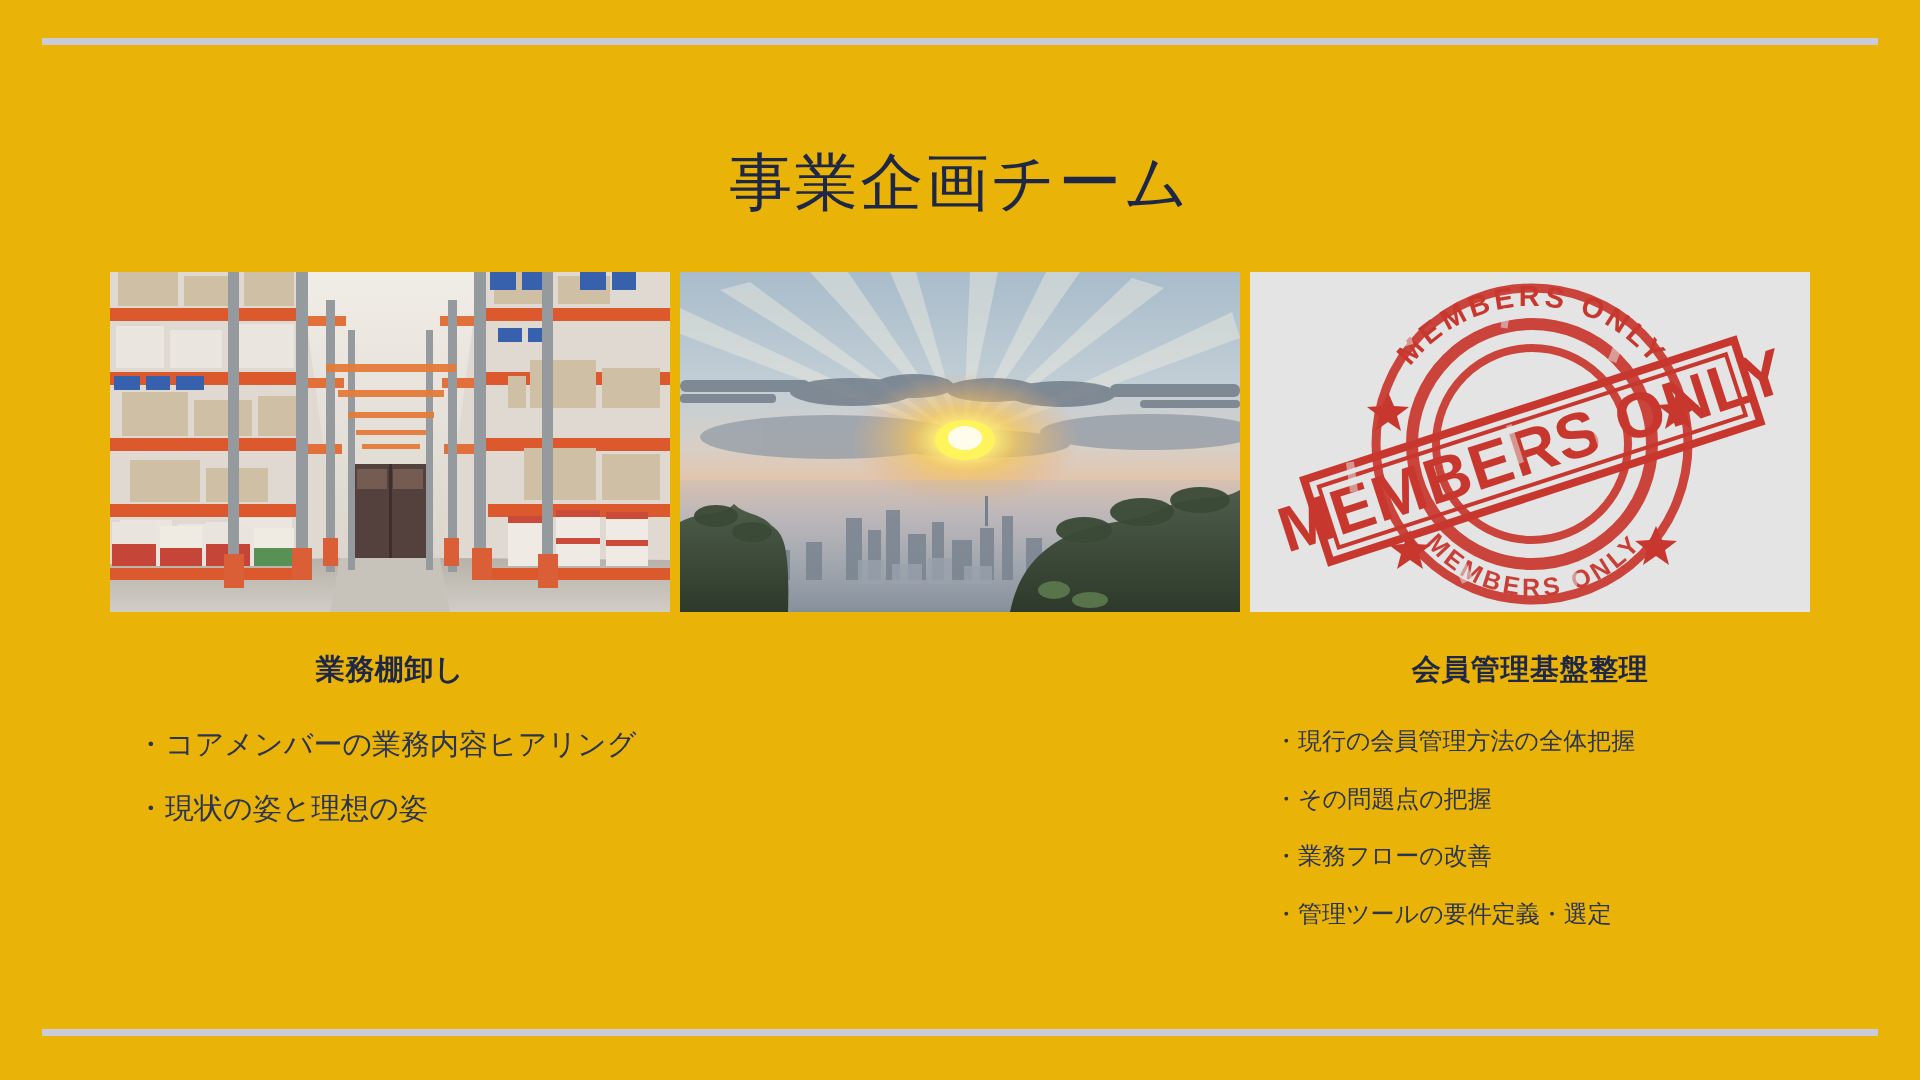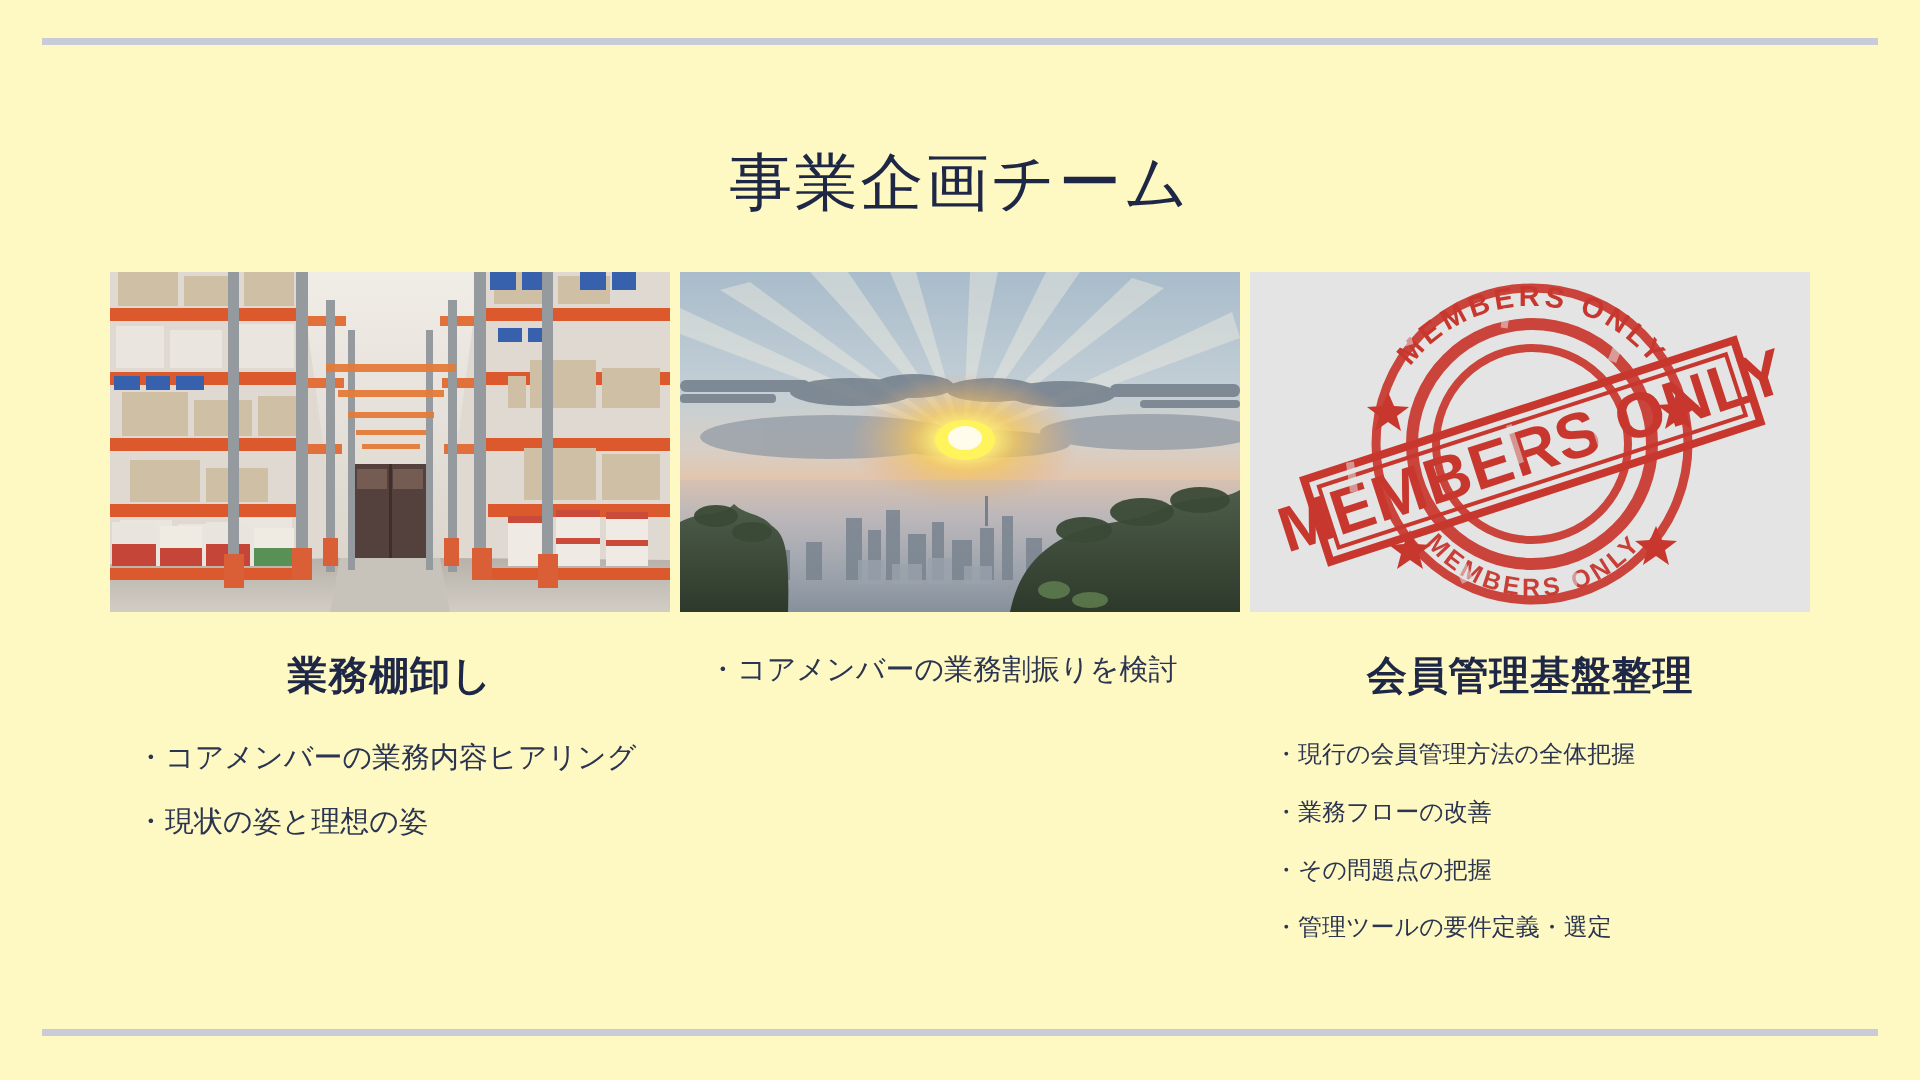--- a/index.html
+++ b/index.html
@@ -12,21 +12,21 @@
     width: 1920px;
     height: 1080px;
     overflow: hidden;
     font-family: "Liberation Sans", "DejaVu Sans", sans-serif;
     position: relative;
   }
 
   .slide {
     position: absolute;
     inset: 0;
-    background: #fef9c3;
+    background: #eab308;
   }
 
   
   .rule {
     position: absolute;
     left: 42px;
     right: 42px;
     height: 7px;
     background: #c9ccd8;
   }
@@ -72,21 +72,21 @@
     overflow: hidden;
     position: relative;
     background: #e8e8e8;
   }
   .thumb svg { display: block; width: 100%; height: 100%; }
 
   .col-heading {
     margin-top: 40px;
     text-align: center;
     font-family: "Liberation Serif", "DejaVu Serif", serif;
-    font-size: 40px;
+    font-size: 29px;
     font-weight: 700;
     color: #1e2746;
     letter-spacing: 0.02em;
     line-height: 1.2;
   }
 
   .bullets {
     margin: 0;
     padding: 0;
     list-style: none;
@@ -370,21 +370,20 @@
           </g>
           <g fill="#5d7a4d" opacity="0.9">
             <ellipse cx="374" cy="318" rx="16" ry="9"></ellipse>
             <ellipse cx="410" cy="328" rx="18" ry="8"></ellipse>
           </g>
         </svg>
       </div>
 
 
       <ul class="bullets">
-        <li>・コアメンバーの業務割振りを検討</li>
       </ul>
     </div>
 
     <div class="column column--3">
 
       <div class="thumb">
         <svg viewBox="0 0 560 340" preserveAspectRatio="none" aria-hidden="true">
           <defs>
             <path id="arcTop" d="M 130 186 A 152 152 0 0 1 434 186"></path>
             <path id="arcBottom" d="M 146 186 A 138 138 0 0 0 422 186"></path>
@@ -430,22 +429,22 @@
             <rect x="262" y="152" width="6" height="40" transform="rotate(-18 265 172)"></rect>
             <rect x="344" y="140" width="5" height="44" transform="rotate(-18 346 162)"></rect>
           </g>
         </svg>
       </div>
 
       <div class="col-heading">会員管理基盤整理</div>
 
       <ul class="bullets">
         <li>・現行の会員管理方法の全体把握</li>
+        <li>・その問題点の把握</li>
         <li>・業務フローの改善</li>
-        <li>・その問題点の把握</li>
         <li>・管理ツールの要件定義・選定</li>
       </ul>
     </div>
 
   </div>
 
   <div class="rule rule--bottom"></div>
 </div>
 
 </body></html>

